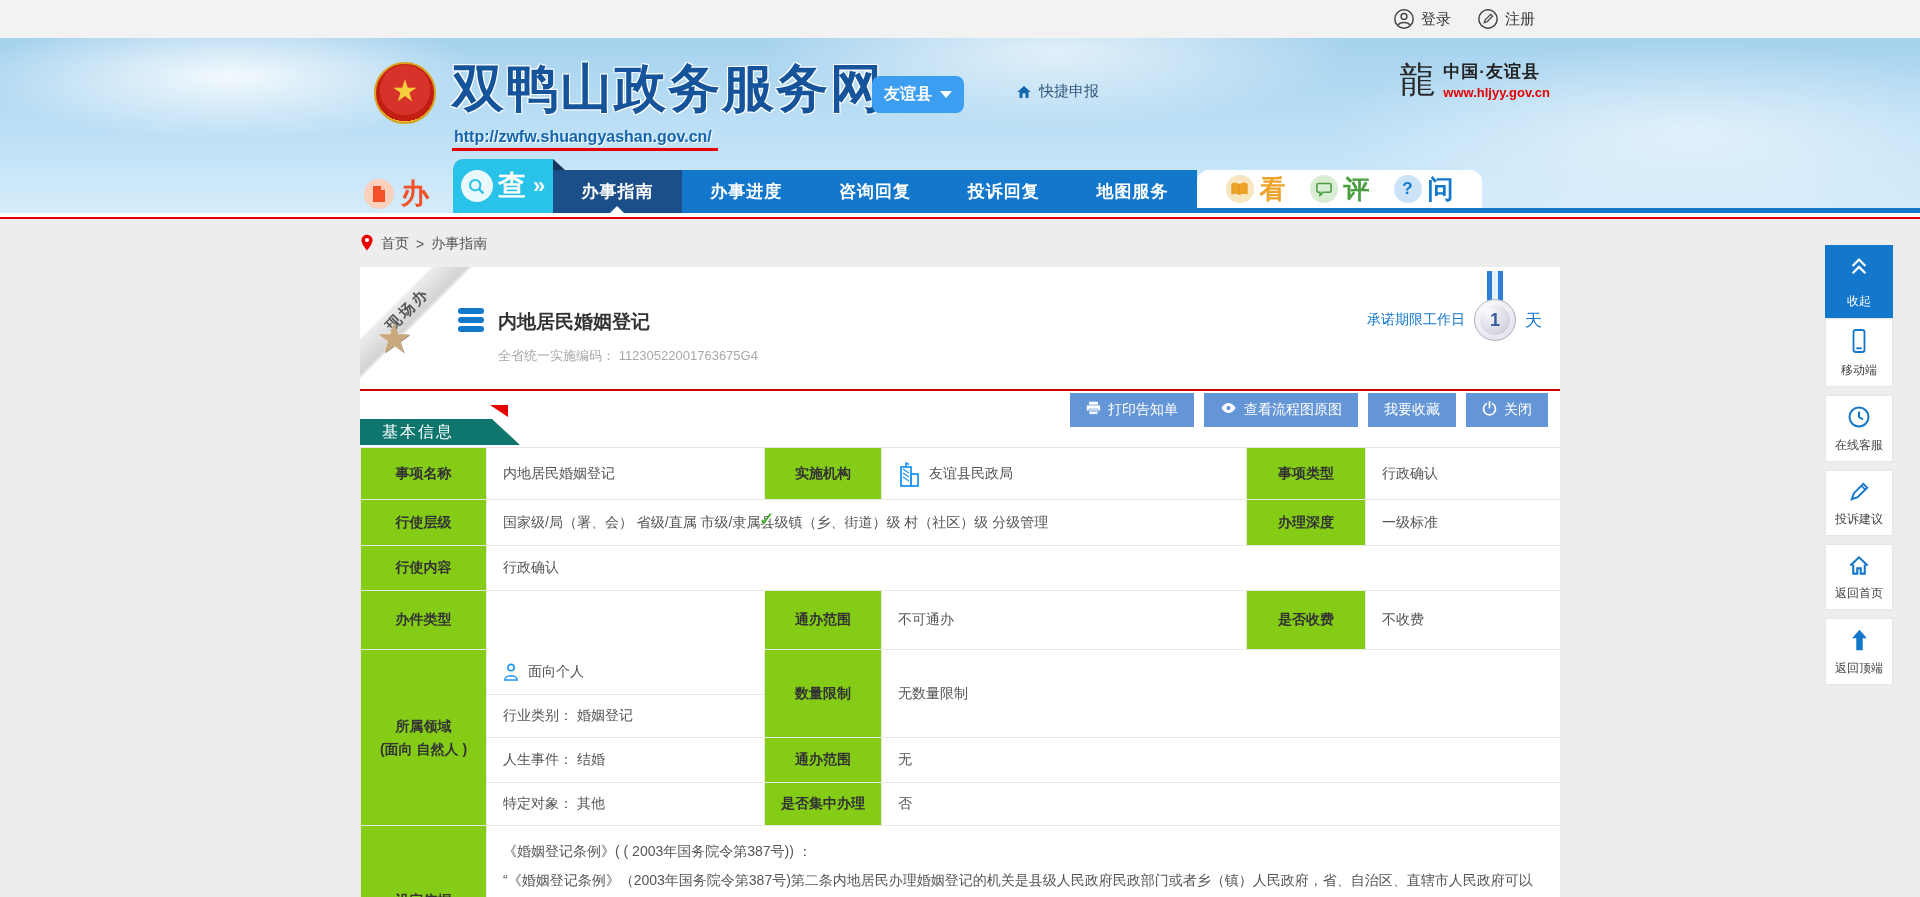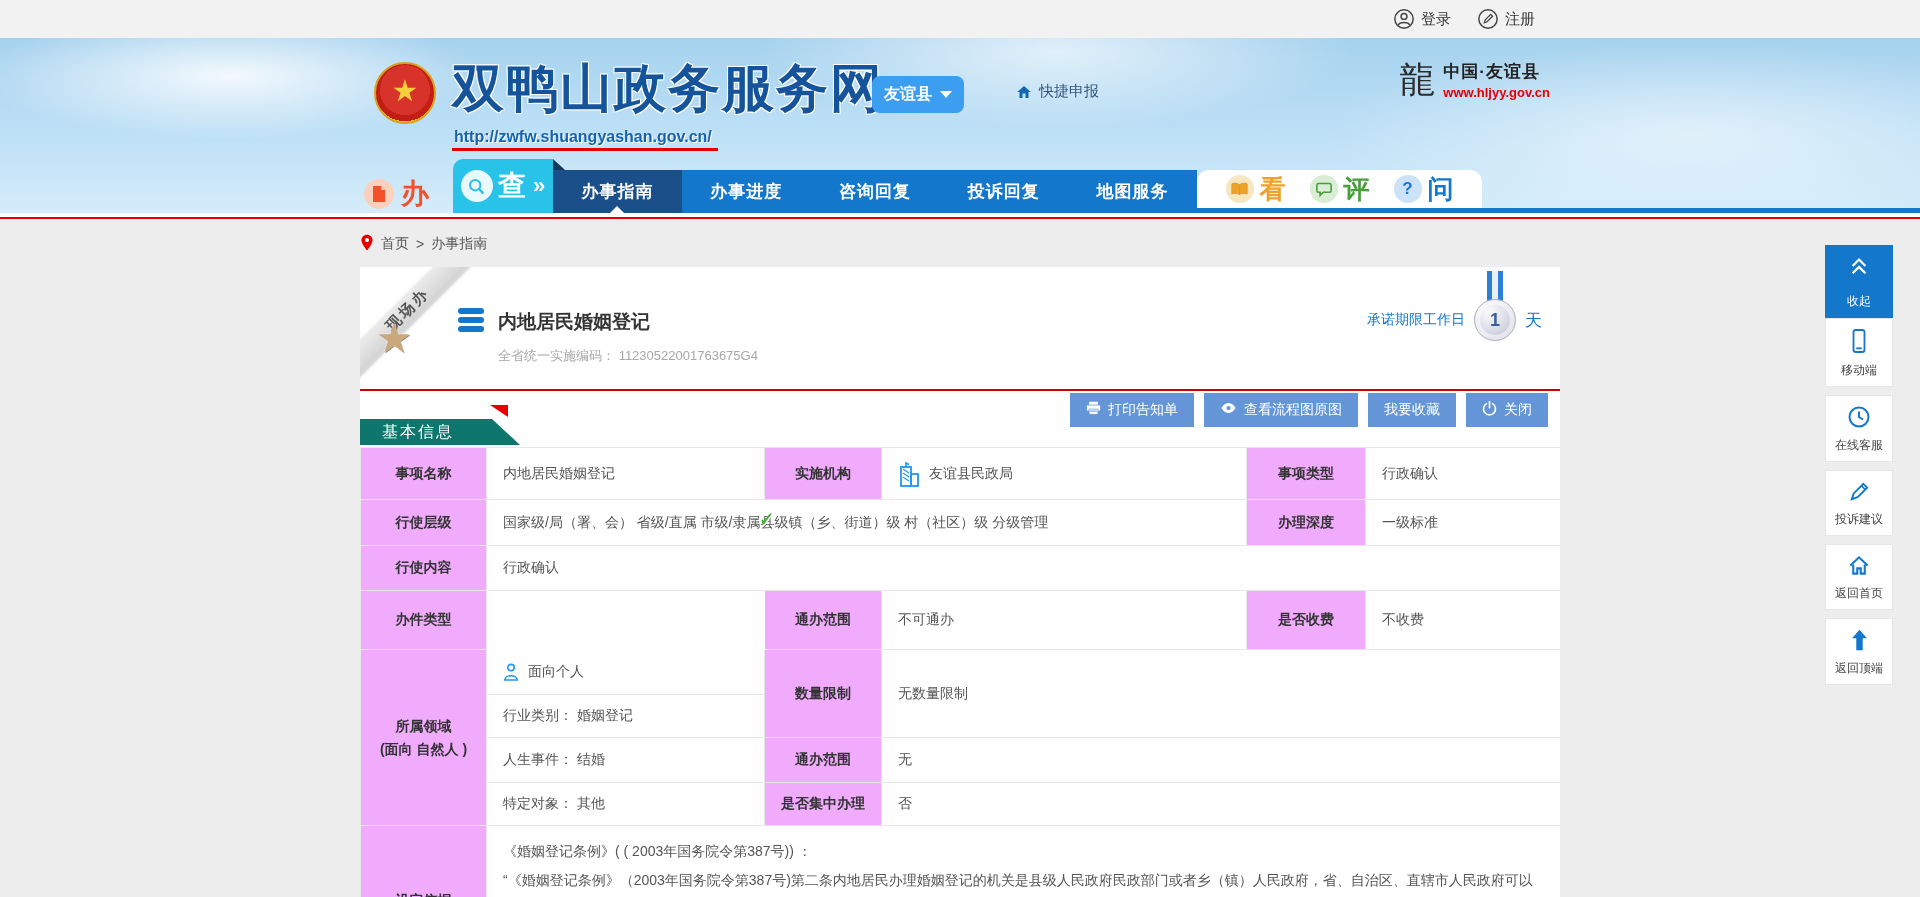--- a/index.html
+++ b/index.html
@@ -117,21 +117,21 @@
     clip-path:polygon(0 0, 100% 0, 100% 100%); }
   .tools-btns { position:absolute; right:12px; top:2px; display:flex; gap:10px;font-family:Liberation Serif, serif; }
   .tool-btn { height:34px; background:#6495d6; color:#fff; border:none; font-size:14px; padding:0 16px;
     display:flex; align-items:center; gap:7px; cursor:pointer; font-family:inherit; }
 
   
   .info-table { display:grid; grid-template-columns:126px 278px 117px 365px 119px 195px;
     grid-template-rows:52px 46px 45px 59px 45px 43px 45px 43px 150px;
     border-top:1px solid #e7e7e7; border-left:1px solid #e7e7e7; font-size:14px; }
   .cell { border-right:1px solid #e7e7e7; border-bottom:1px solid #e7e7e7; display:flex; align-items:center; }
-  .cell.lbl { background:#f0abfc; font-weight:bold; color:#333; justify-content:center; text-align:center; }
+  .cell.lbl { background:#84cc16; font-weight:bold; color:#333; justify-content:center; text-align:center; }
   .cell.val { color:#555; padding:6px 16px; line-height:1.7; }
   .cell.lbl.two-line { flex-direction:column; line-height:1.6; }
   .cell.val.top { align-items:flex-start; padding-top:12px; line-height:1.9; }
   .cell.val.top p + p { margin-top:2px; }
   .checked-wrap { position:relative; display:inline-block; }
   .check-mark { position:absolute; left:-2px; top:-9px; color:#3fae2a; font-size:20px; font-weight:bold;
     text-shadow:1px 1px 0 #fff; }
   .icon-gap { margin-right:9px; display:flex; align-items:center; }
 
   

